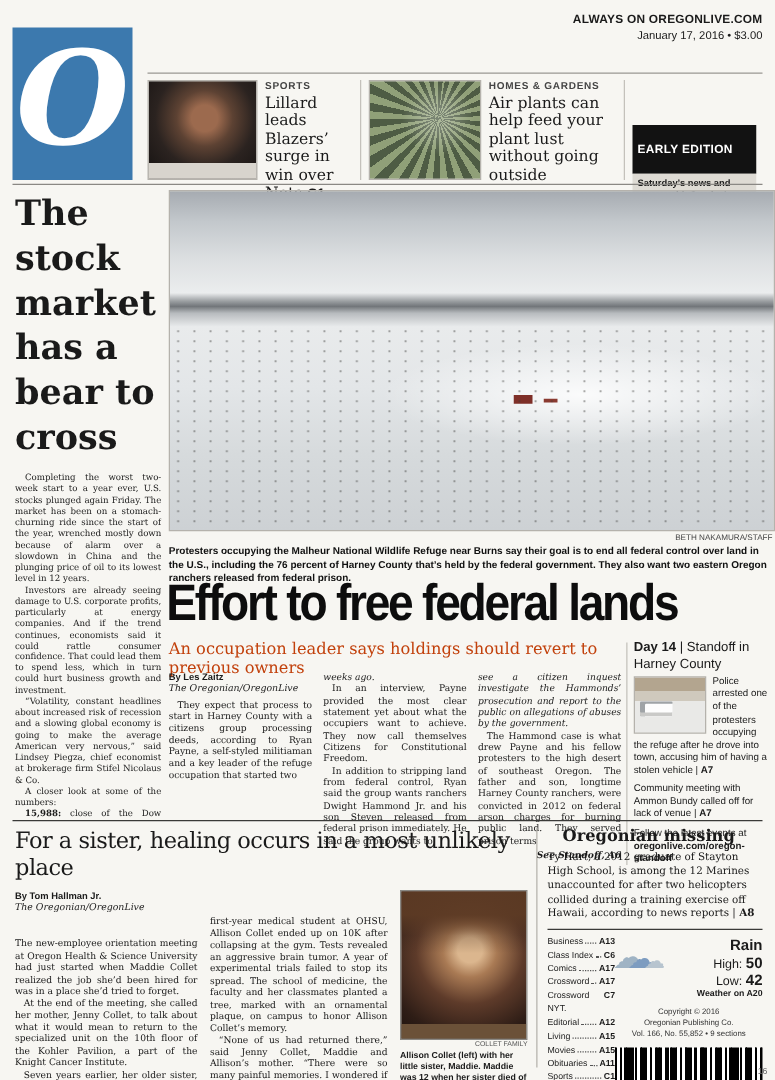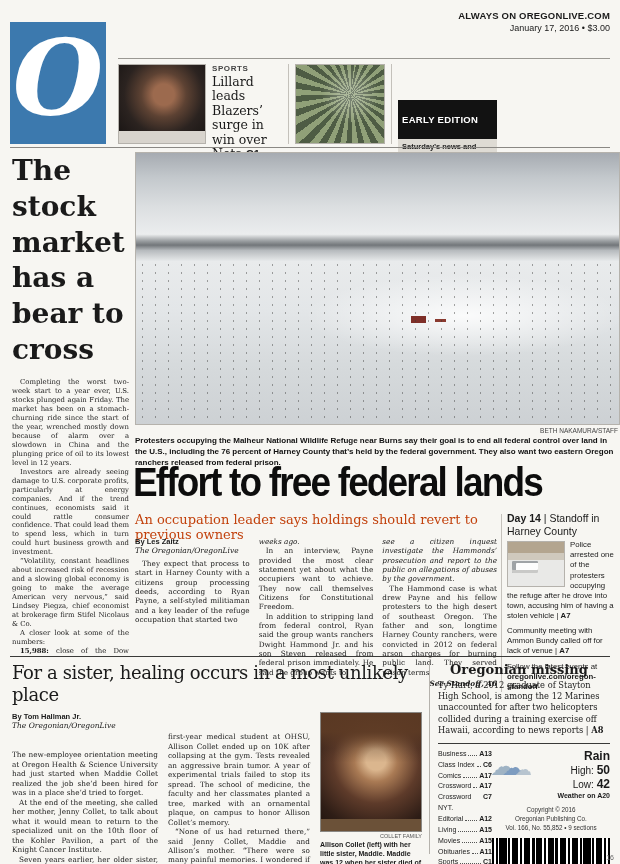--- a/index.html
+++ b/index.html
@@ -154,20 +154,24 @@
 
   <div class="teasers">
     <div class="teaser-photo ph-sports"></div>
     <div class="t-text" style="width:64px;">
       <div class="kicker">SPORTS</div>
       <div class="t-head"><span>Lillard leads Blazers’ surge in win over Nets</span>
         <span class="t-page">C1</span></div>
     </div>
     <div class="t-div"></div>
     <div class="teaser-photo ph-plant"></div>
+    <div class="t-text" style="width:96px;">
+      <div class="kicker">HOMES &amp; GARDENS</div>
+      <div class="t-head">Air plants can help feed your plant lust without going outside</div>
+    </div>
     <div class="t-div"></div>
     <div class="ee">
       <div class="ee-label">EARLY EDITION</div>
       <div class="ee-gray">
         <div class="ee-text">Saturday’s news and sports with Sunday’s features and comics</div>
       </div>
       <div class="ee-price">$400</div>
       <div class="ee-note">In coupons for Multnomah, Washington, Clackamas county area</div>
     </div>
   </div>

